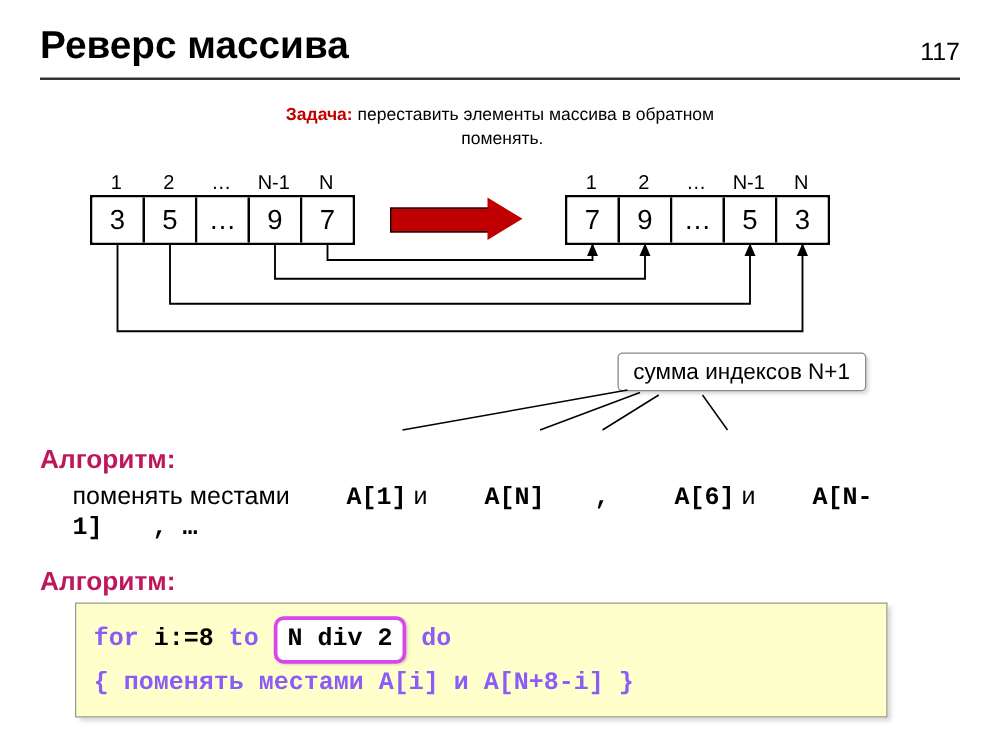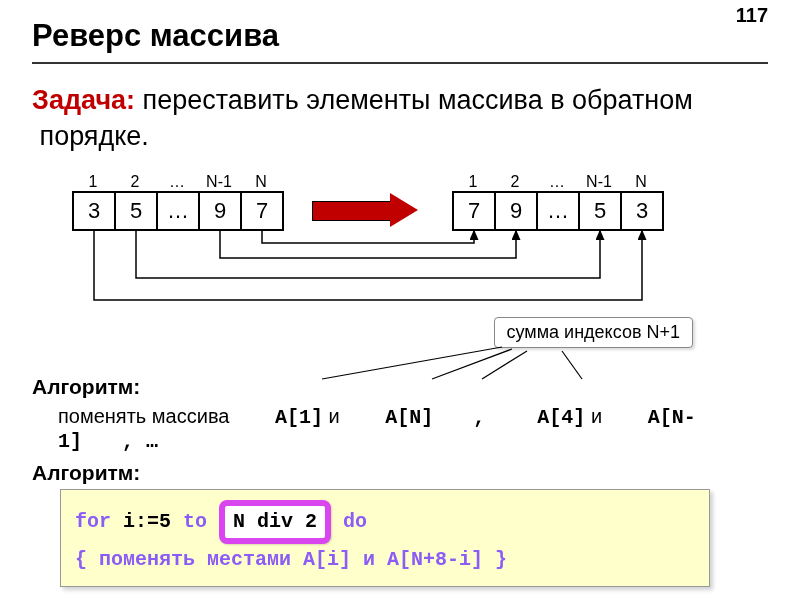--- a/index.html
+++ b/index.html
@@ -12,39 +12,40 @@
     overflow: hidden;
   }
   .slide {
     padding: 18px 32px 0 32px;
     position: relative;
     height: 100%;
     box-sizing: border-box;
   }
   .pagenum {
     position: absolute;
-    top: 4px;
+    top: 31px;
     right: 32px;
-    font-weight: bold;
+    font-weight: normal;
     font-size: 20px;
   }
   .title {
     font-size: 31px;
     font-weight: bold;
     color: #000;
     margin-bottom: 6px;
   }
   .hr {
     border: none;
     border-top: 2px solid #333;
     margin: 8px 0 18px 0;
   }
   .task-line {
-    font-size: 27px;
+    font-size: 14px;
     line-height: 1.35;
+    text-align: center;
   }
   .task-label {
     color: #c00000;
     font-weight: bold;
   }
   .arrays-row {
     margin-top: 18px;
     position: relative;
     height: 150px;
   }
@@ -100,24 +101,24 @@
     border-bottom: 17px solid transparent;
   }
   .swap-svg {
     position: absolute;
     left: 30px;
     top: 55px;
     width: 630px;
     height: 85px;
   }
   .algo-label {
-    color: #000000;
+    color: #be185d;
     font-weight: bold;
     font-size: 21px;
-    margin-top: 4px;
+    margin-top: 20px;
   }
   .callout-row {
     position: relative;
     height: 48px;
   }
   .callout {
     position: absolute;
     right: 75px;
     top: -6px;
     background: #fff;
@@ -148,38 +149,38 @@
     font-family: "Courier New", monospace;
     font-size: 20px;
     font-weight: bold;
     line-height: 1.6;
     position: relative;
     box-shadow: 3px 3px 4px rgba(0,0,0,0.18);
   }
   .ndiv2 {
     display: inline-block;
     background: #fff;
-    border: 6px solid #d946ef;
+    border: 3px solid #d946ef;
     border-radius: 8px;
     padding: 0 8px;
     box-shadow: 1px 1px 2px rgba(0,0,0,0.15);
   }
   .codeblue { color: #8b5cf6; }
 </style>
 </head>
 <body>
 
 <div class="slide">
   <div class="pagenum">117</div>
   <div class="title">Реверс массива</div>
   <hr class="hr">
 
   <div class="task-line">
     <span class="task-label">Задача:</span><span> переставить элементы массива в обратном</span><br>
-    &nbsp;<span>порядке.</span>
+    &nbsp;<span>поменять.</span>
   </div>
 
   <div class="arrays-row">
 
     <div class="arr-block arr-left">
       <div class="headers">
         <span>1</span>
         <span>2</span>
         <span>…</span>
         <span>N-1</span>
@@ -239,23 +240,23 @@
       <line x1="40" y1="38" x2="220" y2="6" stroke="#000" stroke-width="1.2"></line>
       <line x1="150" y1="38" x2="230" y2="8" stroke="#000" stroke-width="1.2"></line>
       <line x1="200" y1="38" x2="245" y2="10" stroke="#000" stroke-width="1.2"></line>
       <line x1="300" y1="38" x2="280" y2="10" stroke="#000" stroke-width="1.2"></line>
     </svg>
   </div>
 
   <div class="algo-label">Алгоритм:</div>
 
   <div class="swap-text">
-    <span>поменять массива </span><span class="mono">A[1]</span><span> и </span><span class="mono">A[N]</span><span class="mono">, </span><span class="mono">A[4]</span><span> и </span><span class="mono">A[N-1]</span><span class="mono">, …</span>
+    <span>поменять местами </span><span class="mono">A[1]</span><span> и </span><span class="mono">A[N]</span><span class="mono">, </span><span class="mono">A[6]</span><span> и </span><span class="mono">A[N-1]</span><span class="mono">, …</span>
   </div>
 
   <div class="algo-label">Алгоритм:</div>
 
   <div class="codebox">
-    <span class="codeblue">for</span><span> i:=5 </span><span class="codeblue">to</span>
+    <span class="codeblue">for</span><span> i:=8 </span><span class="codeblue">to</span>
     <span class="ndiv2">N div 2</span><span class="codeblue"> do</span><br>
     <span class="codeblue"> { </span><span class="codeblue">поменять местами A[i] и A[N+8-i]</span><span class="codeblue"> }</span>
   </div>
 </div>
 
 </body></html>

